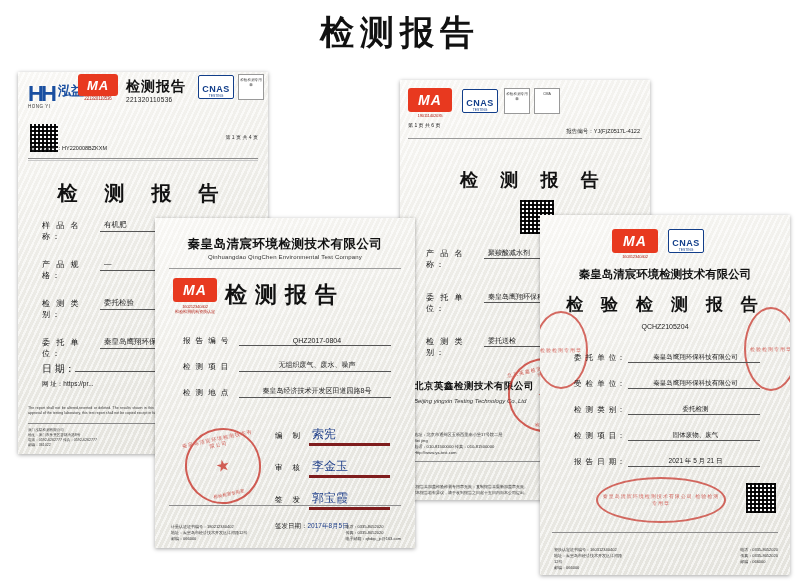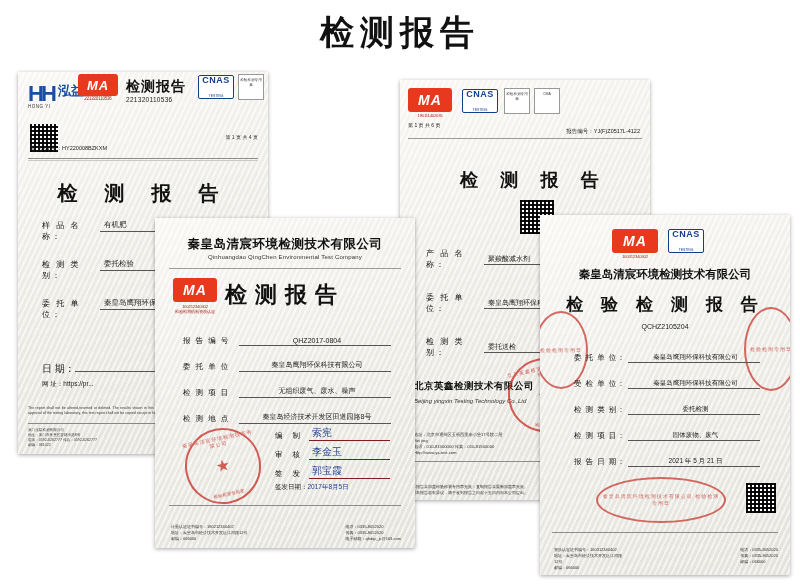--- a/index.html
+++ b/index.html
@@ -49,21 +49,21 @@
     background:#e8391f;color:#fff;
     display:flex;align-items:center;justify-content:center;
     font-weight:bold;font-size:13px;font-style:italic;letter-spacing:1px;
   }
   .ma-num{font-size:4.5px;color:#b4261b;text-align:center;letter-spacing:-.2px;}
   #cert1 .ma-wrap{position:absolute;left:60px;top:2px;}
   #cert1 .title-s{position:absolute;left:108px;top:6px;font-size:14px;font-weight:bold;letter-spacing:1px;color:#111;}
   #cert1 .code-s{position:absolute;left:108px;top:24px;font-size:6.5px;color:#222;letter-spacing:.3px;}
   .cnas{
     width:34px;height:22px;border:1px solid #123e8a;border-radius:2px;
-    display:flex;flex-direction:column;align-items:center;justify-content:space-between;
+    display:flex;flex-direction:column;align-items:center;justify-content:flex-end;
     background:#fff;
   }
   .cnas b{font-size:9px;color:#123e8a;letter-spacing:.5px;line-height:9px;}
   .cnas span{font-size:3.4px;color:#123e8a;}
   #cert1 .cnas-wrap{position:absolute;right:34px;top:3px;}
   .stamp-sq{
     width:26px;height:26px;border:1px solid #999;background:#fff;
     font-size:3.6px;color:#444;text-align:center;line-height:5px;padding-top:3px;
     box-sizing:border-box;
   }
@@ -140,23 +140,23 @@
   #cert2 .big-title{
     position:absolute;left:70px;top:62px;
     font-size:22px;font-weight:bold;letter-spacing:8px;color:#111;
     font-family:"DejaVu Sans","Liberation Sans",sans-serif;
   }
   #cert2 .fields{position:absolute;left:28px;top:118px;width:208px;}
   #cert2 .f-row{display:flex;align-items:flex-end;margin-bottom:14px;font-size:7.5px;}
   #cert2 .f-lab{width:56px;letter-spacing:1.5px;color:#111;}
   #cert2 .f-val{flex:1;border-bottom:1px solid #555;padding-left:4px;padding-bottom:1px;font-size:7px;text-align:center;color:#222;}
   #cert2 .sign-block{position:absolute;left:120px;top:208px;width:115px;}
-  #cert2 .s-row{display:flex;align-items:flex-end;margin-bottom:4px;font-size:7.5px;}
+  #cert2 .s-row{display:flex;align-items:center;margin-bottom:12px;font-size:7.5px;}
   #cert2 .s-lab{width:34px;letter-spacing:4px;color:#111;}
-  #cert2 .s-val{flex:1;border-bottom:1px solid #7f1d1d;padding-left:3px;font-size:10px;color:#1f3f8a;font-family:"DejaVu Serif","Liberation Serif",serif;}
+  #cert2 .s-val{flex:1;border-bottom:3px solid #7f1d1d;padding-left:3px;font-size:12px;color:#1f3f8a;font-family:"DejaVu Serif","Liberation Serif",serif;}
   #cert2 .redstamp{position:absolute;left:30px;top:210px;width:72px;height:72px;}
   #cert2 .foot-rule{position:absolute;left:14px;right:14px;bottom:42px;height:1px;background:#8d8d8d;}
   #cert2 .foot{
     position:absolute;left:16px;right:14px;bottom:6px;
     display:flex;justify-content:space-between;font-size:4px;line-height:6px;color:#333;
   }
 
   
   #cert3{left:400px;top:80px;width:250px;height:420px;background:#f5f4f0;}
   #cert3 .ma-wrap{position:absolute;left:8px;top:8px;}
@@ -168,21 +168,21 @@
   #cert3 .pg{position:absolute;left:8px;top:42px;font-size:5px;color:#222;}
   #cert3 .rep-no{position:absolute;right:10px;top:48px;font-size:5.5px;color:#222;}
   #cert3 .rule{position:absolute;left:8px;right:8px;top:58px;height:1px;background:#9a9a9a;}
   #cert3 .big-title{
     position:absolute;left:60px;top:88px;
     font-size:18px;font-weight:bold;letter-spacing:8px;color:#111;
     font-family:"DejaVu Sans","Liberation Sans",sans-serif;
   }
   #cert3 .qr{position:absolute;left:120px;top:120px;width:34px;height:34px;}
   #cert3 .fields{position:absolute;left:26px;top:168px;width:200px;}
-  #cert3 .f-row{display:flex;align-items:center;margin-bottom:22px;font-size:8px;}
+  #cert3 .f-row{display:flex;align-items:flex-start;margin-bottom:22px;font-size:8px;}
   #cert3 .f-lab{width:58px;letter-spacing:2px;color:#111;}
   #cert3 .f-val{flex:1;border-bottom:1px solid #555;padding-left:4px;font-size:7px;color:#222;}
   #cert3 .org{
     position:absolute;left:14px;top:300px;font-size:9.5px;font-weight:bold;color:#111;letter-spacing:.5px;
   }
   #cert3 .org-en{position:absolute;left:14px;top:318px;font-size:6px;color:#333;font-style:italic;}
   #cert3 .redstamp{position:absolute;left:108px;top:278px;width:70px;height:70px;}
   #cert3 .addr{
     position:absolute;left:14px;right:10px;top:352px;
     font-size:4.2px;line-height:6px;color:#333;
@@ -267,20 +267,24 @@
     <div class="rule2"></div>
 
     <div class="big-title">检 测 报 告</div>
 
     <div class="fields">
       <div class="f-row">
         <div class="f-lab">样 品 名 称：</div>
         <div class="f-val">有机肥</div>
       </div>
       <div class="f-row">
+        <div class="f-lab">产 品 规 格：</div>
+        <div class="f-val">—</div>
+      </div>
+      <div class="f-row">
         <div class="f-lab">检 测 类 别：</div>
         <div class="f-val">委托检验</div>
       </div>
       <div class="f-row">
         <div class="f-lab">委 托 单 位：</div>
         <div class="f-val">秦皇岛鹰翔环保科技有限公司</div>
       </div>
     </div>
 
     <div class="redstamp round-stamp">
@@ -381,24 +385,20 @@
     </div>
 
     <div class="big-title">检测报告</div>
 
     <div class="fields">
       <div class="f-row">
         <div class="f-lab">报 告 编 号</div>
         <div class="f-val">QHZ2017-0804</div>
       </div>
       <div class="f-row">
-        <div class="f-lab">委 托 单 位</div>
-        <div class="f-val">秦皇岛鹰翔环保科技有限公司</div>
-      </div>
-      <div class="f-row">
         <div class="f-lab">检 测 项 目</div>
         <div class="f-val">无组织废气、废水、噪声</div>
       </div>
       <div class="f-row">
         <div class="f-lab">检 测 地 点</div>
         <div class="f-val">秦皇岛经济技术开发区田道园路8号</div>
       </div>
     </div>
 
     <div class="redstamp round-stamp">

